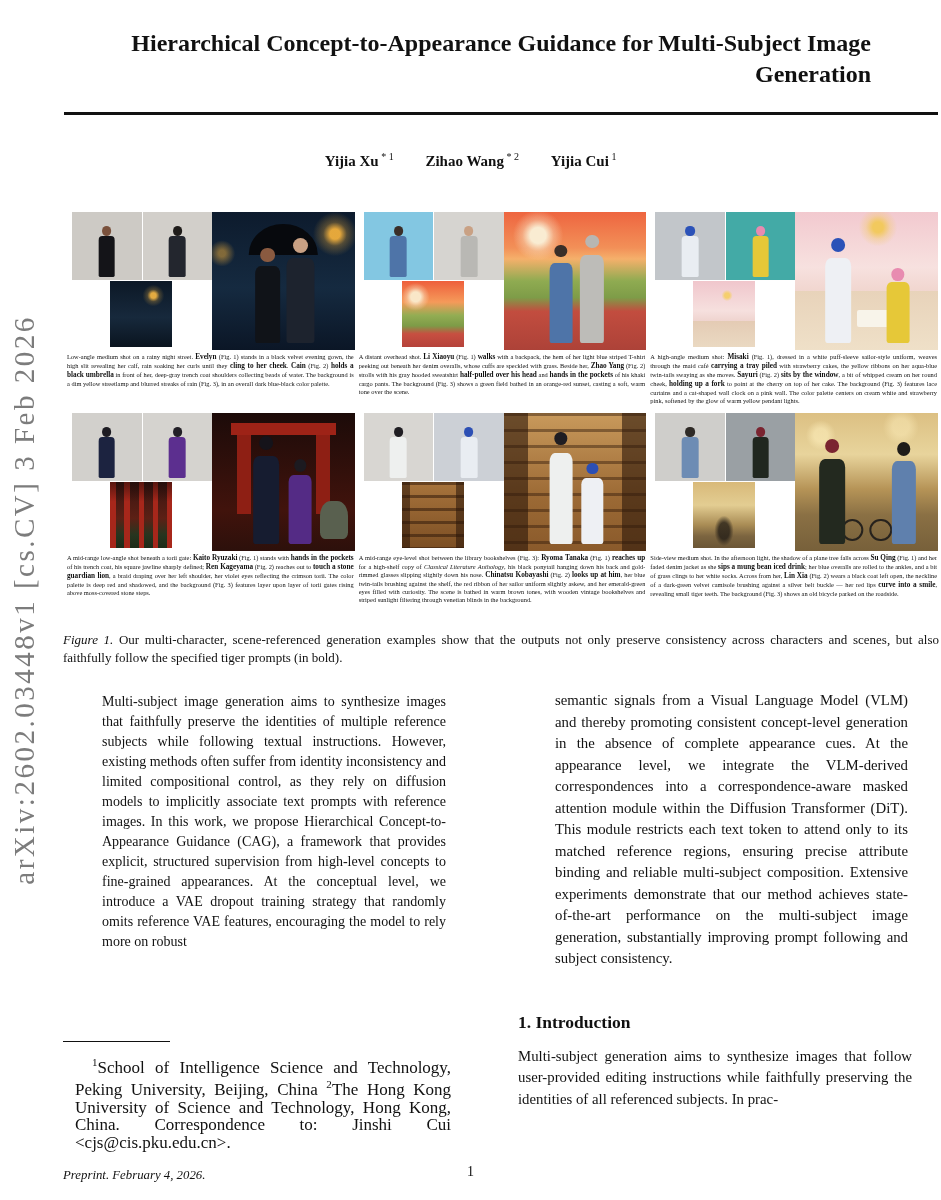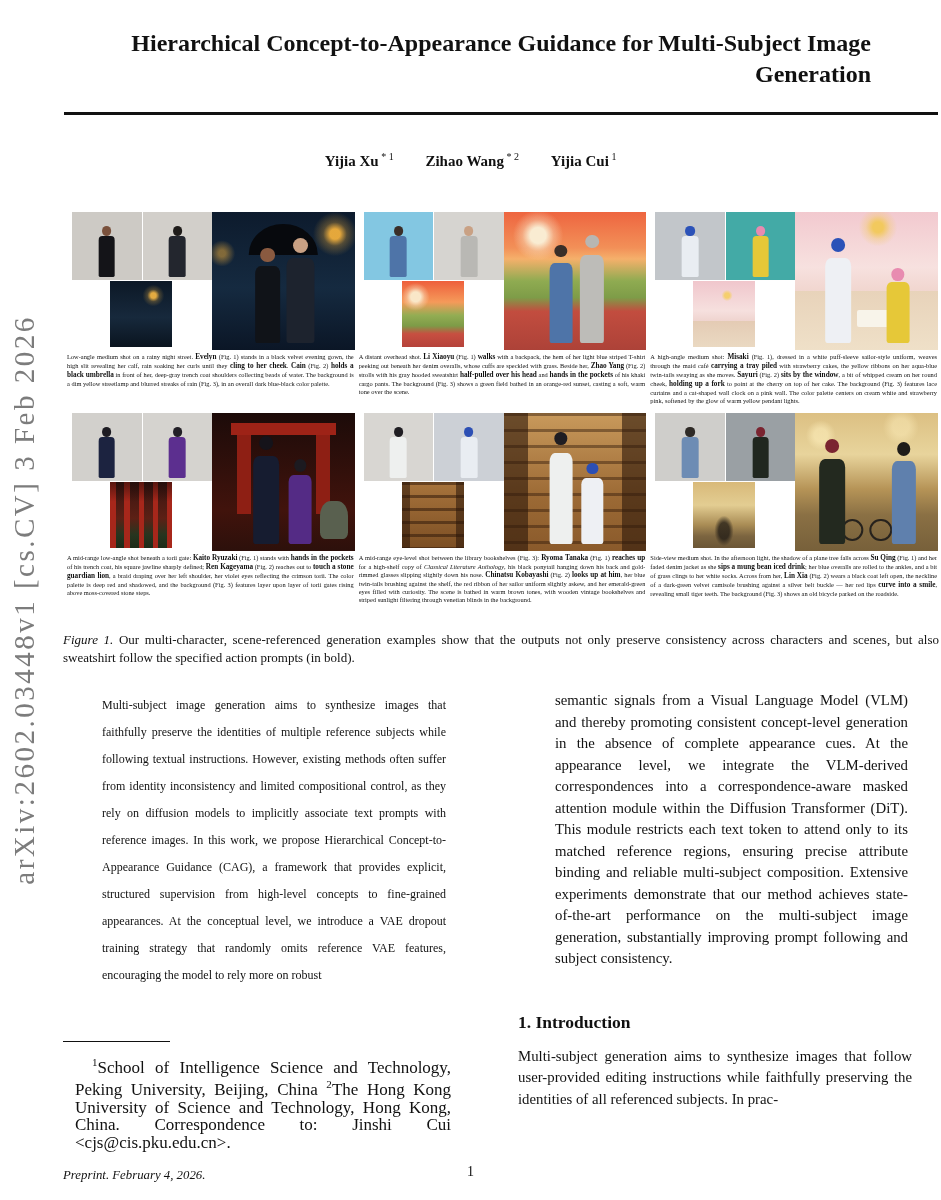--- a/index.html
+++ b/index.html
@@ -129,21 +129,21 @@
       linear-gradient(180deg,#dcc083 0%,#e8d49c 30%,#b69457 55%,#8a7044 74%,#77603a 100%); }
 
   
   .figcap { position:absolute; top:631px; left:63px; width:876px; margin:0;
       font-size:13px; line-height:18px; text-align:justify; }
   .figcap .flabel { font-style:italic; }
 
   
   .col-left { position:absolute; top:680px; left:63px; width:398px; }
   .abs-head { margin:2px 0 0; text-align:center; font-size:17px; font-weight:bold; }
-  .abs-text { margin:12px 15px 0 39px; font-size:12px; line-height:27px; text-align:justify; }
+  .abs-text { margin:12px 15px 0 39px; font-size:14px; line-height:20px; text-align:justify; }
 
   .col-right { position:absolute; top:690px; left:518px; width:394px; }
   .abs-text2 { margin:0 4px 0 37px; font-size:14.8px; line-height:21.5px; text-align:justify; }
   .intro-head { margin:42px 0 0; font-size:17.5px; font-weight:bold; }
   .intro-text { margin:13px 0 0; font-size:14.8px; line-height:21.5px; text-align:justify; }
 
   
   .footnote { position:absolute; top:1041px; left:63px; width:400px; }
   .fn-rule { width:107px; border:none; border-top:1.3px solid #111; margin:0 0 4px; }
   .fn-text { margin:12px; font-size:17px; line-height:17.6px; text-align:justify; text-indent:17px; }
@@ -298,21 +298,21 @@
           <div class="pr" style="--body:#23291f;--head:#7a2430;left:26%;height:62%;width:18%;"></div>
           <div class="pr" style="--body:#5f80ad;--head:#1f1c19;left:76%;height:60%;width:17%;"></div>
         </div>
       </div>
       <p class="pcap"><span>Side-view medium shot. In the afternoon light, the shadow of a plane tree falls across </span><span class="seg-b">Su Qing</span><span> (Fig. 1) and her faded denim jacket as she </span><span class="seg-b">sips a mung bean iced drink</span><span>; her blue overalls are rolled to the ankles, and a bit of grass clings to her white socks. Across from her, </span><span class="seg-b">Lin Xia</span><span> (Fig. 2) wears a black coat left open, the neckline of a dark-green velvet camisole brushing against a silver belt buckle — her red lips </span><span class="seg-b">curve into a smile</span><span>, revealing small tiger teeth. The background (Fig. 3) shows an old bicycle parked on the roadside.</span></p>
     </div>
 
   </div>
 </div>
 
-<p class="figcap"><span class="flabel">Figure 1.</span><span> Our multi-character, scene-referenced generation examples show that the outputs not only preserve consistency across characters and scenes, but also sweatshirt follow the specified action prompts (in bold).</span></p>
+<p class="figcap"><span class="flabel">Figure 1.</span><span> Our multi-character, scene-referenced generation examples show that the outputs not only preserve consistency across characters and scenes, but also faithfully follow the specified tiger prompts (in bold).</span></p>
 
 <div class="col-left">
   <p class="abs-text">Multi-subject image generation aims to synthesize images that faithfully preserve the identities of multiple reference subjects while following textual instructions. However, existing methods often suffer from identity inconsistency and limited compositional control, as they rely on diffusion models to implicitly associate text prompts with reference images.  In this work, we propose Hierarchical Concept-to-Appearance Guidance (CAG), a framework that provides explicit, structured supervision from high-level concepts to fine-grained appearances.  At the conceptual level, we introduce a VAE dropout training strategy that randomly omits reference VAE features, encouraging the model to rely more on robust</p>
 </div>
 
 <div class="col-right">
   <p class="abs-text2">semantic signals from a Visual Language Model (VLM) and thereby promoting consistent concept-level generation in the absence of complete appearance cues.  At the appearance level, we integrate the VLM-derived correspondences into a correspondence-aware masked attention module within the Diffusion Transformer (DiT). This module restricts each text token to attend only to its matched reference regions, ensuring precise attribute binding and reliable multi-subject composition. Extensive experiments demonstrate that our method achieves state-of-the-art performance on the multi-subject image generation, substantially improving prompt following and subject consistency.</p>
   <h2 class="intro-head">1. Introduction</h2>
   <p class="intro-text">Multi-subject generation aims to synthesize images that follow user-provided editing instructions while faithfully preserving the identities of all referenced subjects. In prac-</p>
 </div>

